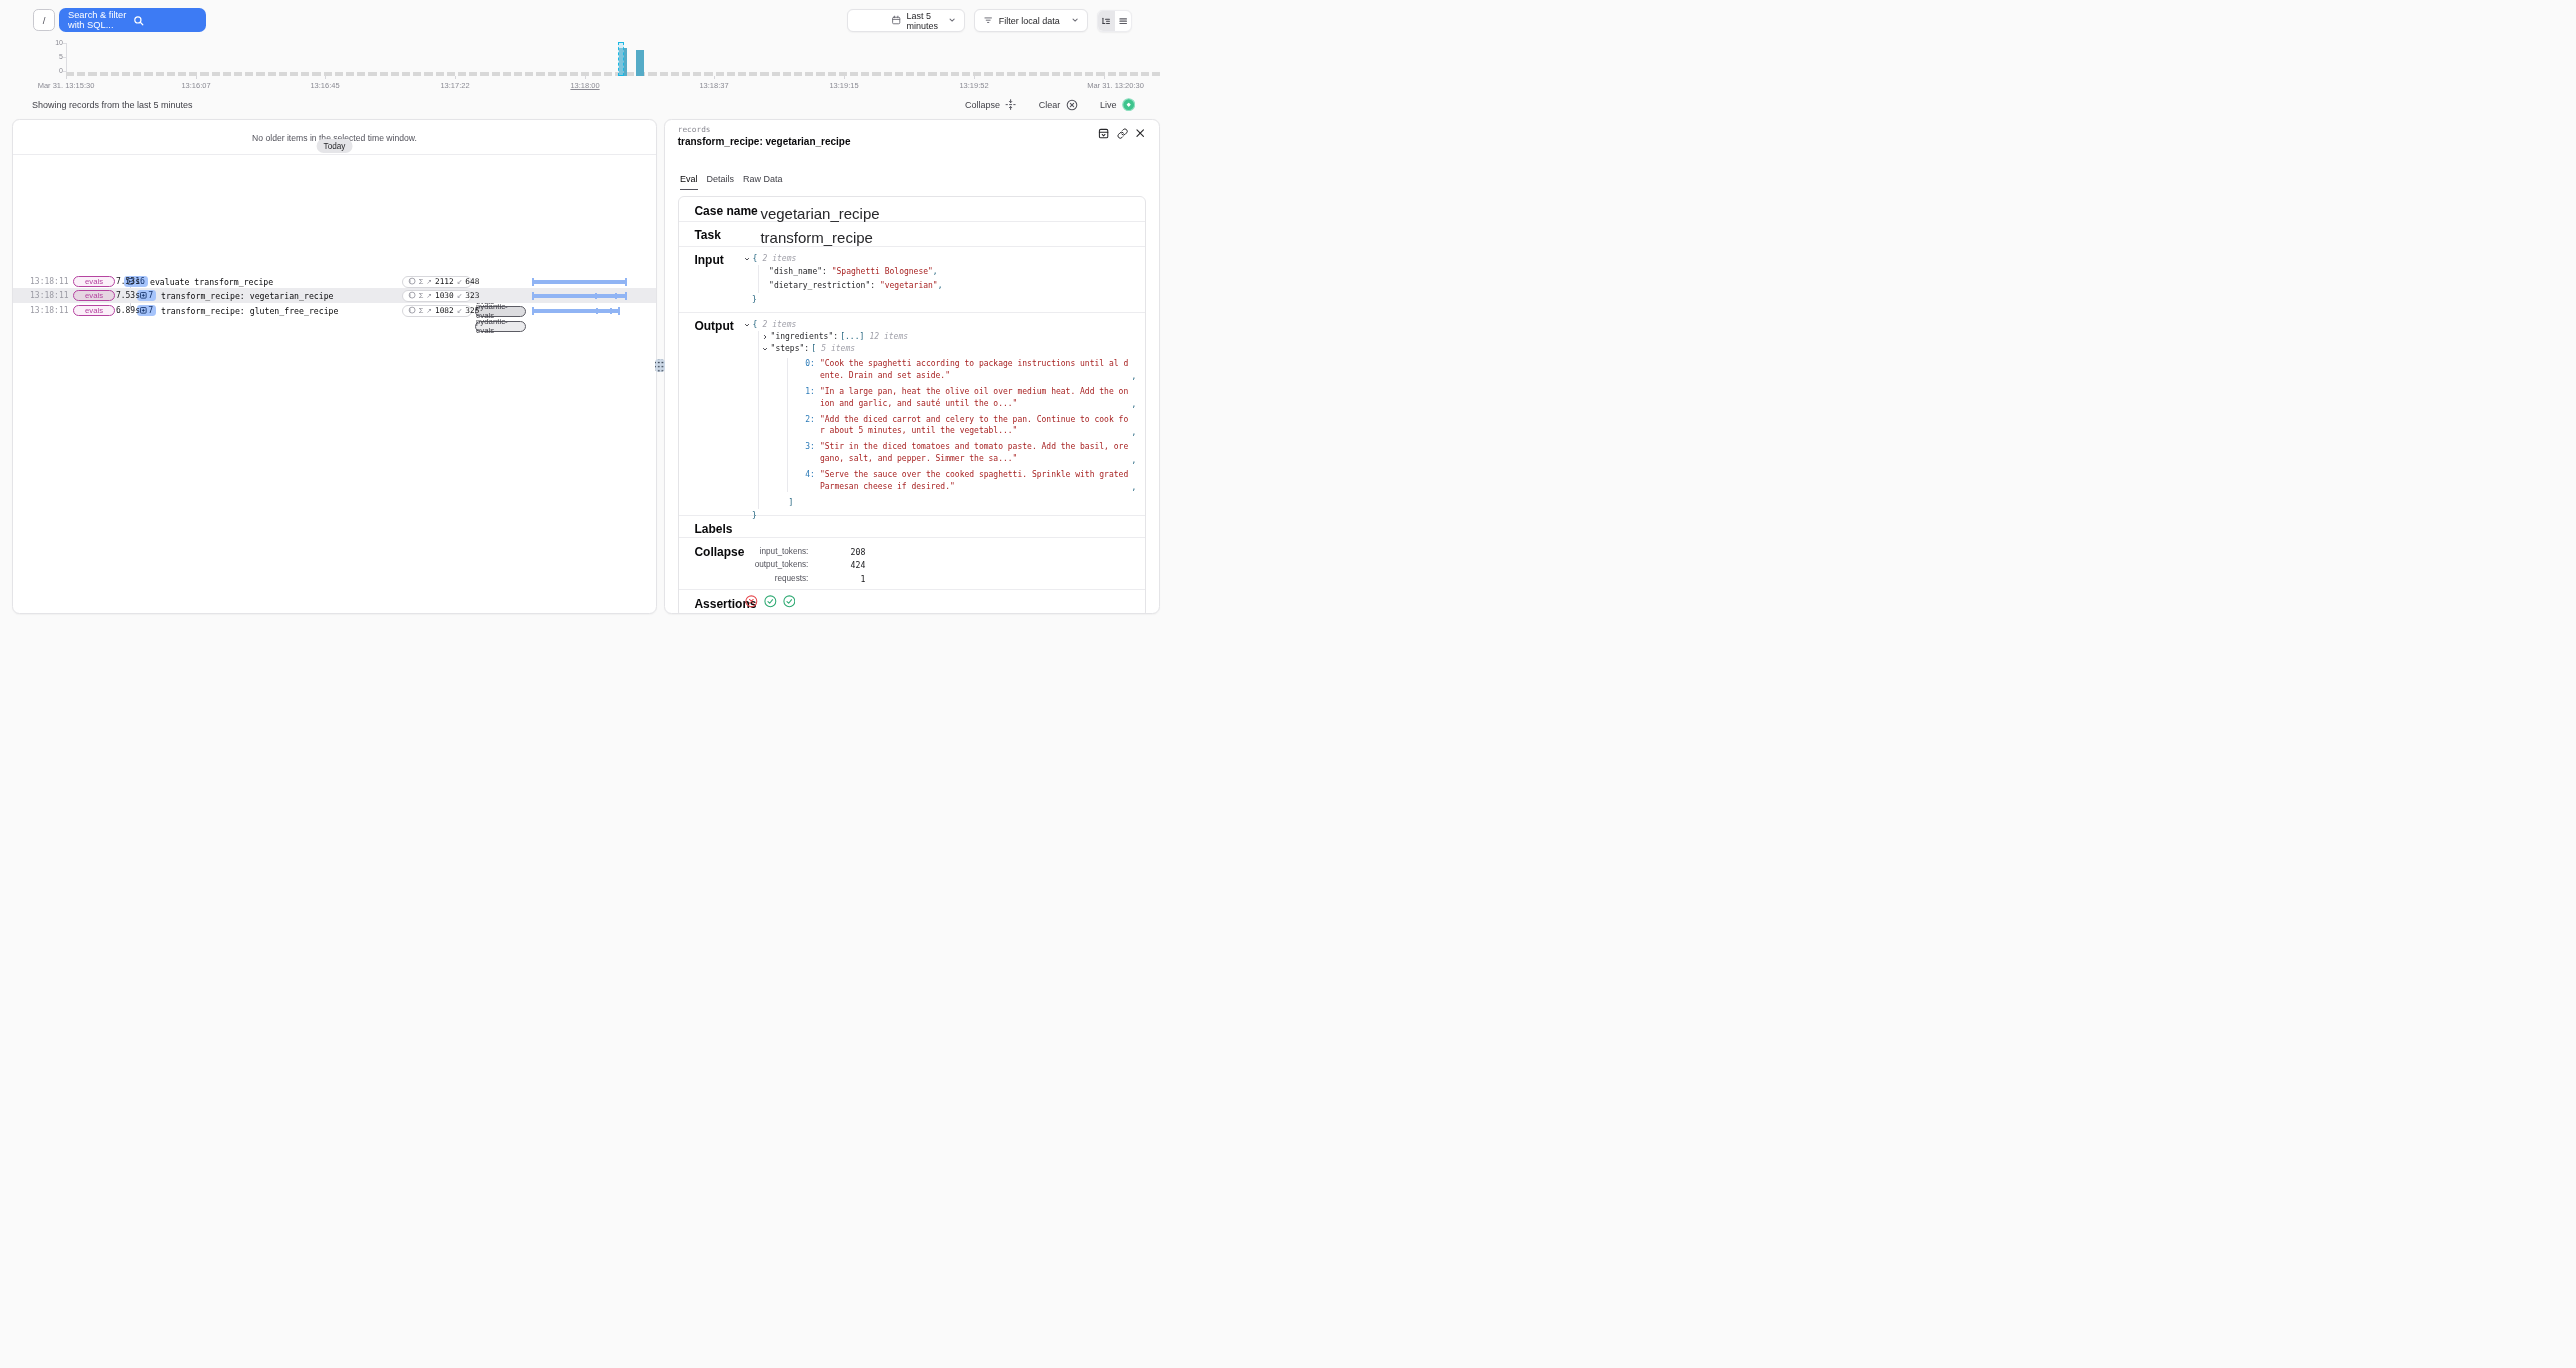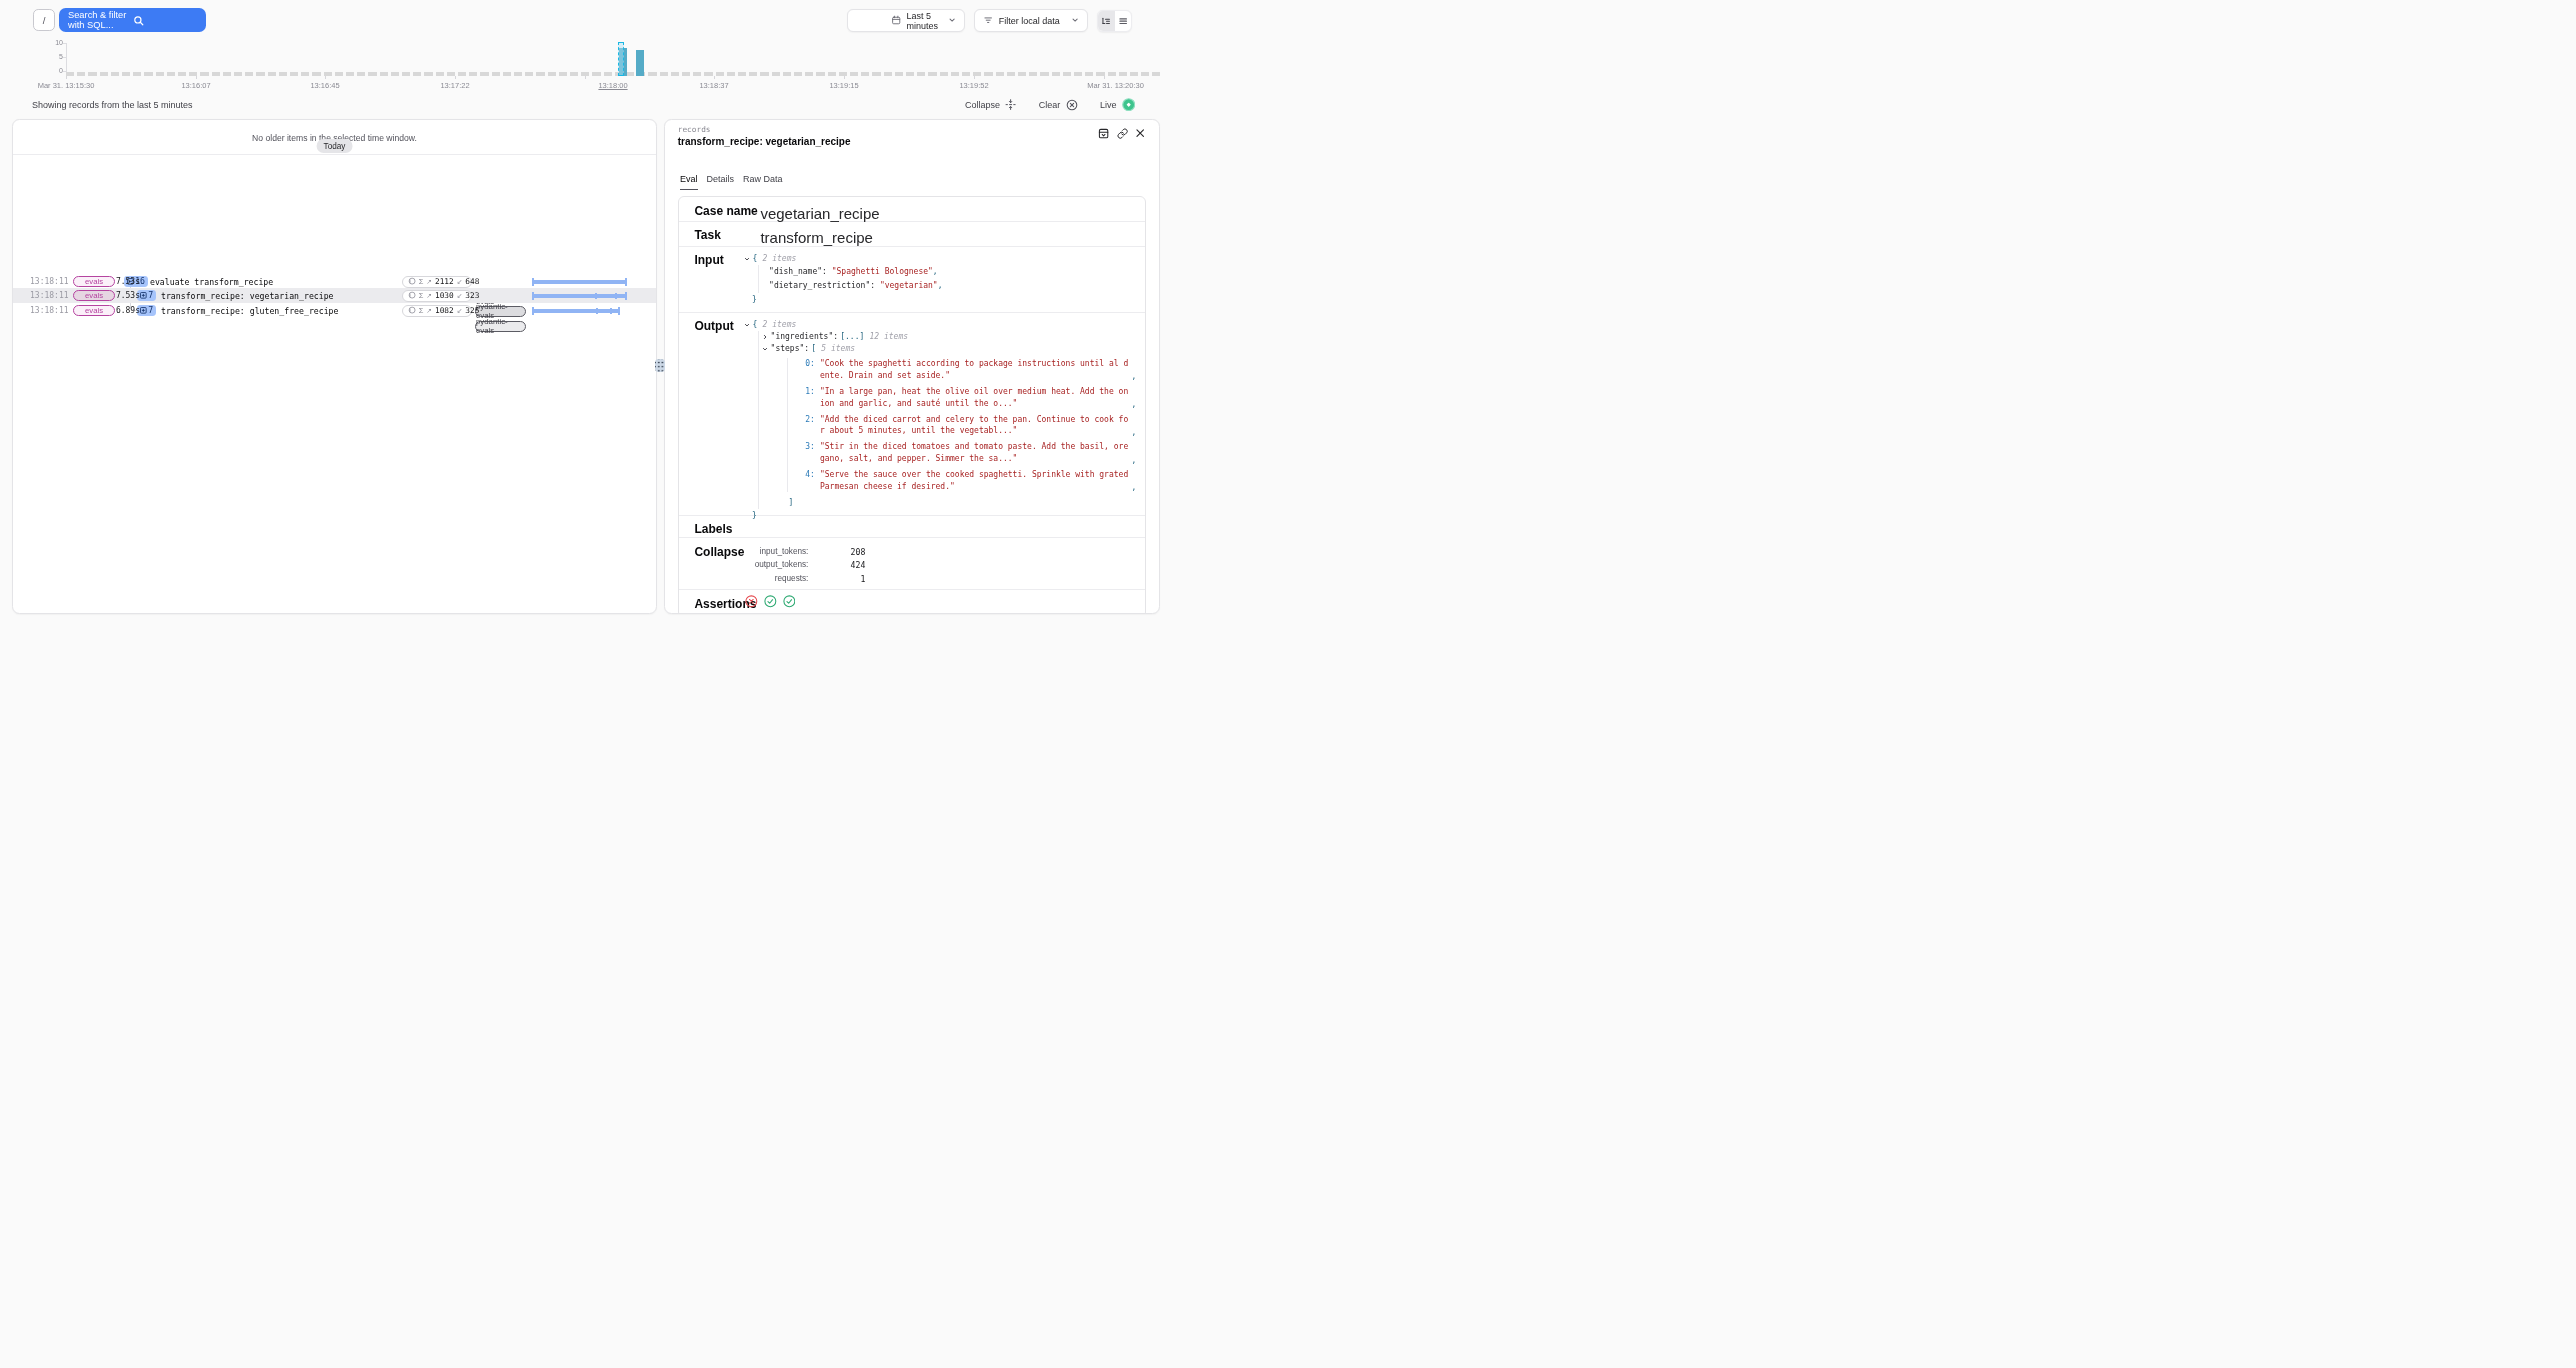--- a/index.html
+++ b/index.html
@@ -207,21 +207,21 @@
   <div class="plot">
       <div class="xtick" style="left: 0px;"></div>
       <div class="xlab" style="left: 0px;">Mar 31. 13:15:30</div>
       <div class="xtick" style="left: 130px;"></div>
       <div class="xlab" style="left: 130px;">13:16:07</div>
       <div class="xtick" style="left: 259px;"></div>
       <div class="xlab" style="left: 259px;">13:16:45</div>
       <div class="xtick" style="left: 389px;"></div>
       <div class="xlab" style="left: 389px;">13:17:22</div>
       <div class="xtick" style="left: 519px;"></div>
-      <div class="xlab" style="left: 547px; text-decoration: underline;">13:18:00</div>
+      <div class="xlab" style="left: 519px; text-decoration: underline;">13:18:00</div>
       <div class="xtick" style="left: 648px;"></div>
       <div class="xlab" style="left: 648px;">13:18:37</div>
       <div class="xtick" style="left: 778px;"></div>
       <div class="xlab" style="left: 778px;">13:19:15</div>
       <div class="xtick" style="left: 908px;"></div>
       <div class="xlab" style="left: 908px;">13:19:52</div>
       <div class="xtick" style="left: 1038px;"></div>
       <div class="xlab" style="left: 1038px; padding-left: 23px;">Mar 31. 13:20:30</div>
       <div class="selwin" style="left: 552px;"></div>
       <div class="cbar" style="left: 553px; height: 28px; background: rgb(85, 171, 199);"></div>

